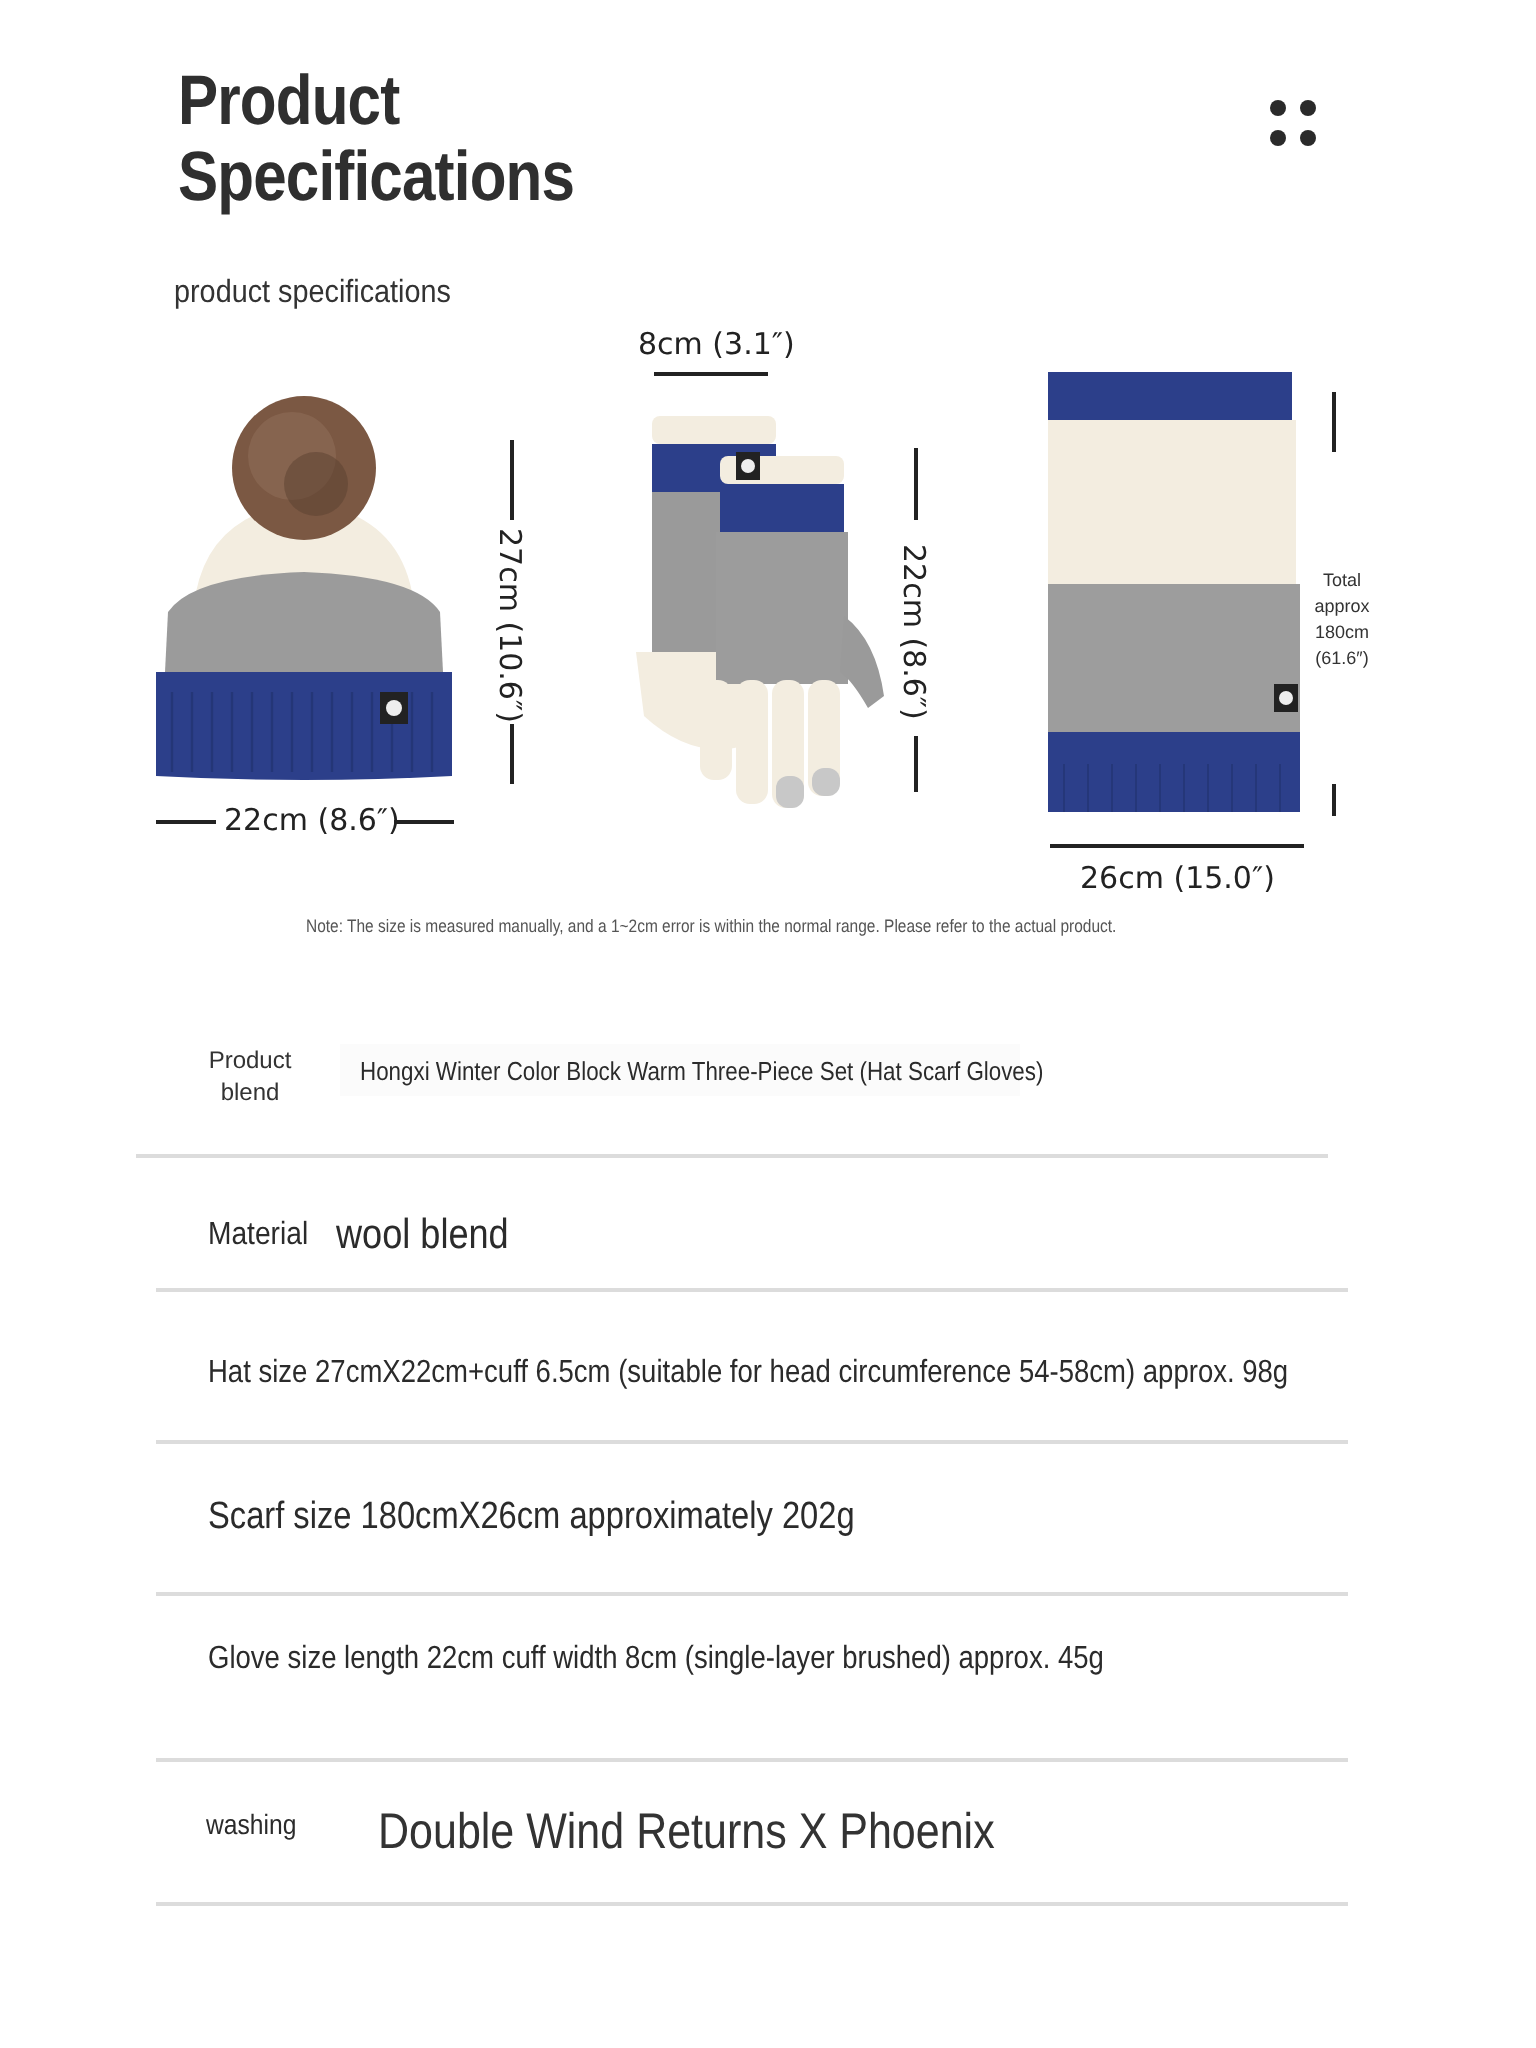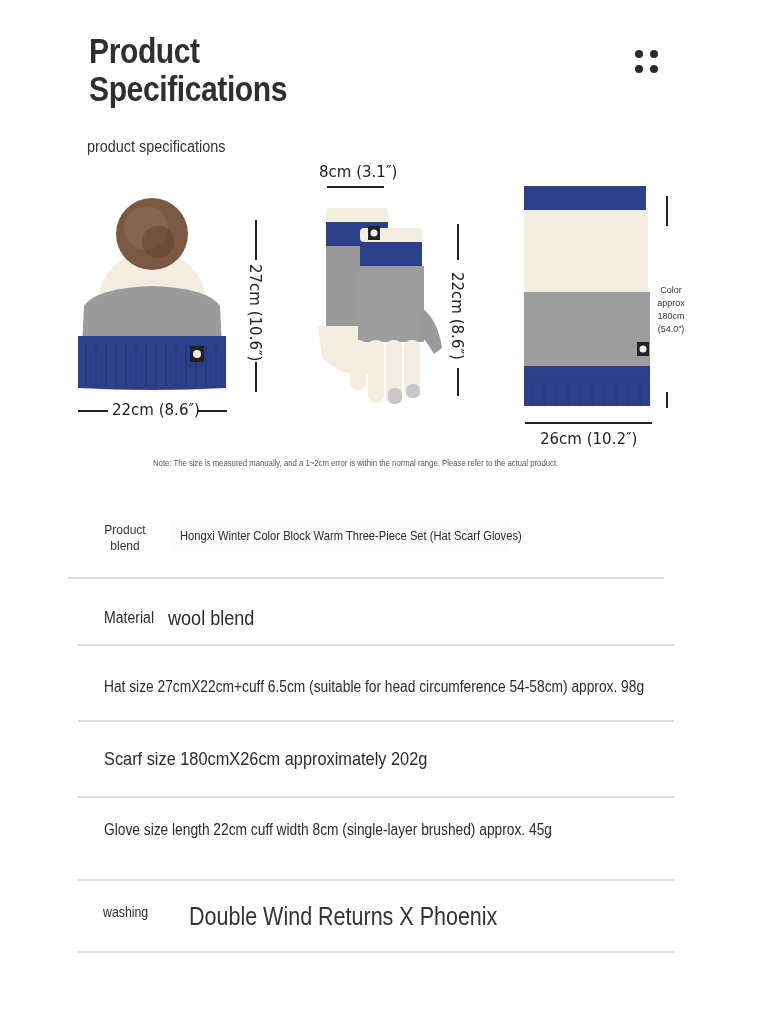--- a/index.html
+++ b/index.html
@@ -119,28 +119,28 @@
         <line x1="94" y1="196" x2="94" y2="220"></line>
       <line x1="106" y1="196" x2="106" y2="220"></line>
         <line x1="118" y1="196" x2="118" y2="220"></line>
     </g>
     <rect x="115" y="156" width="12" height="14" fill="#222"></rect>
     <circle cx="121" cy="163" r="3.5" fill="#eee"></circle>
   </svg>
 </div>
 <div class="abs vline" style="left:666px;top:196px;height:30px;"></div>
 <div class="abs scarf-len">
-  <div>Color</div>
+  <div>Total</div>
   <div>approx</div>
   <div>180cm</div>
-  <div>(54.0″)</div>
+  <div>(61.6″)</div>
 </div>
 <div class="abs vline" style="left:666px;top:392px;height:16px;"></div>
 <div class="abs hline" style="left:525px;top:422px;width:127px;"></div>
-<div class="abs dimtext" style="left:540px;top:430px;">26cm (10.2″)</div>
+<div class="abs dimtext" style="left:540px;top:430px;">26cm (15.0″)</div>
 
 <div class="abs note">Note: The size is measured manually, and a 1~2cm error is within the normal range. Please refer to the actual product.</div>
 
 <div class="abs" style="left:100px;top:522px;width:50px;text-align:center;font-size:12px;line-height:16px;color:#333;">
   <div>Product</div>
   <div>blend</div>
 </div>
 <div class="abs" style="left:170px;top:522px;width:340px;height:26px;background:#fbfbfb;"></div>
 <div class="abs value" style="left:180px;top:528px;font-size:13px;">Hongxi Winter Color Block Warm Three-Piece Set (Hat Scarf Gloves)</div>
 <div class="abs row-divider" style="left:68px;top:577px;width:596px;"></div>

